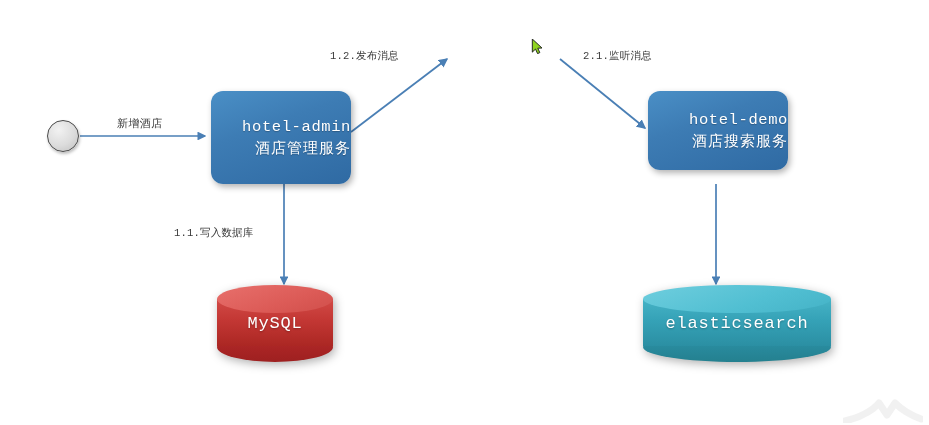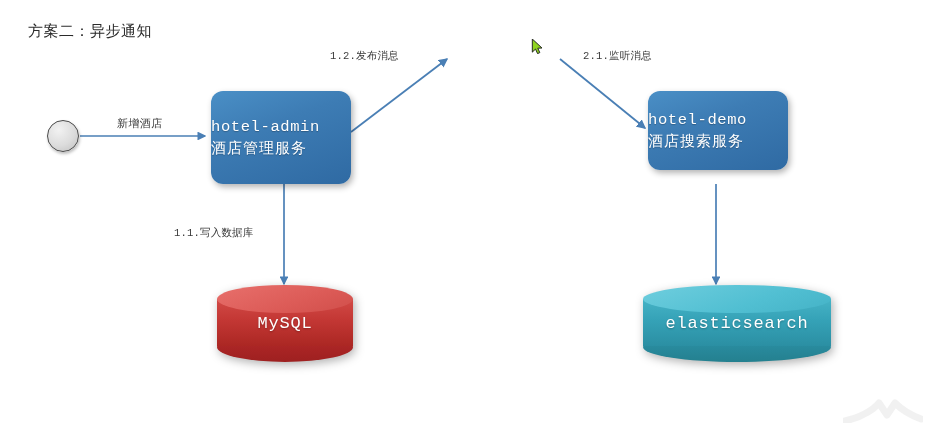--- a/index.html
+++ b/index.html
@@ -68,21 +68,21 @@
   }
 
   
   .service-box {
     position: absolute;
     border-radius: 12px;
     background: linear-gradient(160deg, #4a8fc6 0%, #3d7cb4 38%, #2f6aa3 100%);
     box-shadow: 2px 3px 6px rgba(0,0,0,0.30);
     display: flex;
     flex-direction: column;
-    align-items: flex-start;
+    align-items: flex-end;
     justify-content: center;
     color: #ffffff;
     box-sizing: border-box;
   }
   .service-box .svc-latin {
     font-family: "Liberation Mono", "DejaVu Sans Mono", monospace;
     font-size: 15.5px;
     letter-spacing: 0.6px;
     line-height: 1.35;
     text-shadow: 0 1px 1px rgba(0,0,0,0.25);
@@ -182,21 +182,21 @@
     display: flex;
     align-items: center;
     justify-content: center;
     color: #ffffff;
     font-family: "Liberation Mono", "DejaVu Sans Mono", monospace;
     letter-spacing: 0.8px;
     text-shadow: 0 1px 2px rgba(0,0,0,0.28);
   }
 
   
-  #db-mysql { left: 217px; top: 285px; width: 136px; height: 77px; }
+  #db-mysql { left: 217px; top: 285px; width: 116px; height: 77px; }
   #db-mysql .vbottom { background: linear-gradient(180deg, #b62a2a 0%, #9e2020 100%); }
   #db-mysql .vbody   { background: linear-gradient(180deg, #d24a46 0%, #c33734 45%, #ab2723 100%); }
   #db-mysql .vtop    { background: linear-gradient(160deg, #e8706c 0%, #dc5b57 60%, #d04e4a 100%); }
   #db-mysql .vlabel  { font-size: 17px; }
 
   
   #db-elasticsearch { left: 643px; top: 285px; width: 188px; height: 77px; }
   #db-elasticsearch .vbottom { background: linear-gradient(180deg, #2d94ab 0%, #24808f 100%); }
   #db-elasticsearch .vbody   { background: linear-gradient(180deg, #46b3c6 0%, #35a2b7 45%, #2b8fa3 100%); }
   #db-elasticsearch .vtop    { background: linear-gradient(160deg, #6fcede 0%, #51bfd2 60%, #44b2c6 100%); }
@@ -219,21 +219,20 @@
     width: 80px;
     height: 30px;
     opacity: 0.35;
   }
 </style>
 </head>
 <body>
 
 <div id="canvas">
 
-  <div class="diagram-title">方案二：异步通知</div>
 
   <svg id="edges" viewBox="0 0 929 425" xmlns="http://www.w3.org/2000/svg">
     <defs>
       <marker id="arrow" viewBox="0 0 10 10" refX="8.5" refY="5" markerWidth="5.2" markerHeight="5.2" orient="auto-start-reverse">
         <path d="M 0 0 L 10 5 L 0 10 z" fill="#4a7fb5"></path>
       </marker>
     </defs>
 
     <line x1="80" y1="136" x2="205" y2="136" stroke="#4a7fb5" stroke-width="1.7" marker-end="url(#arrow)"></line>
 

